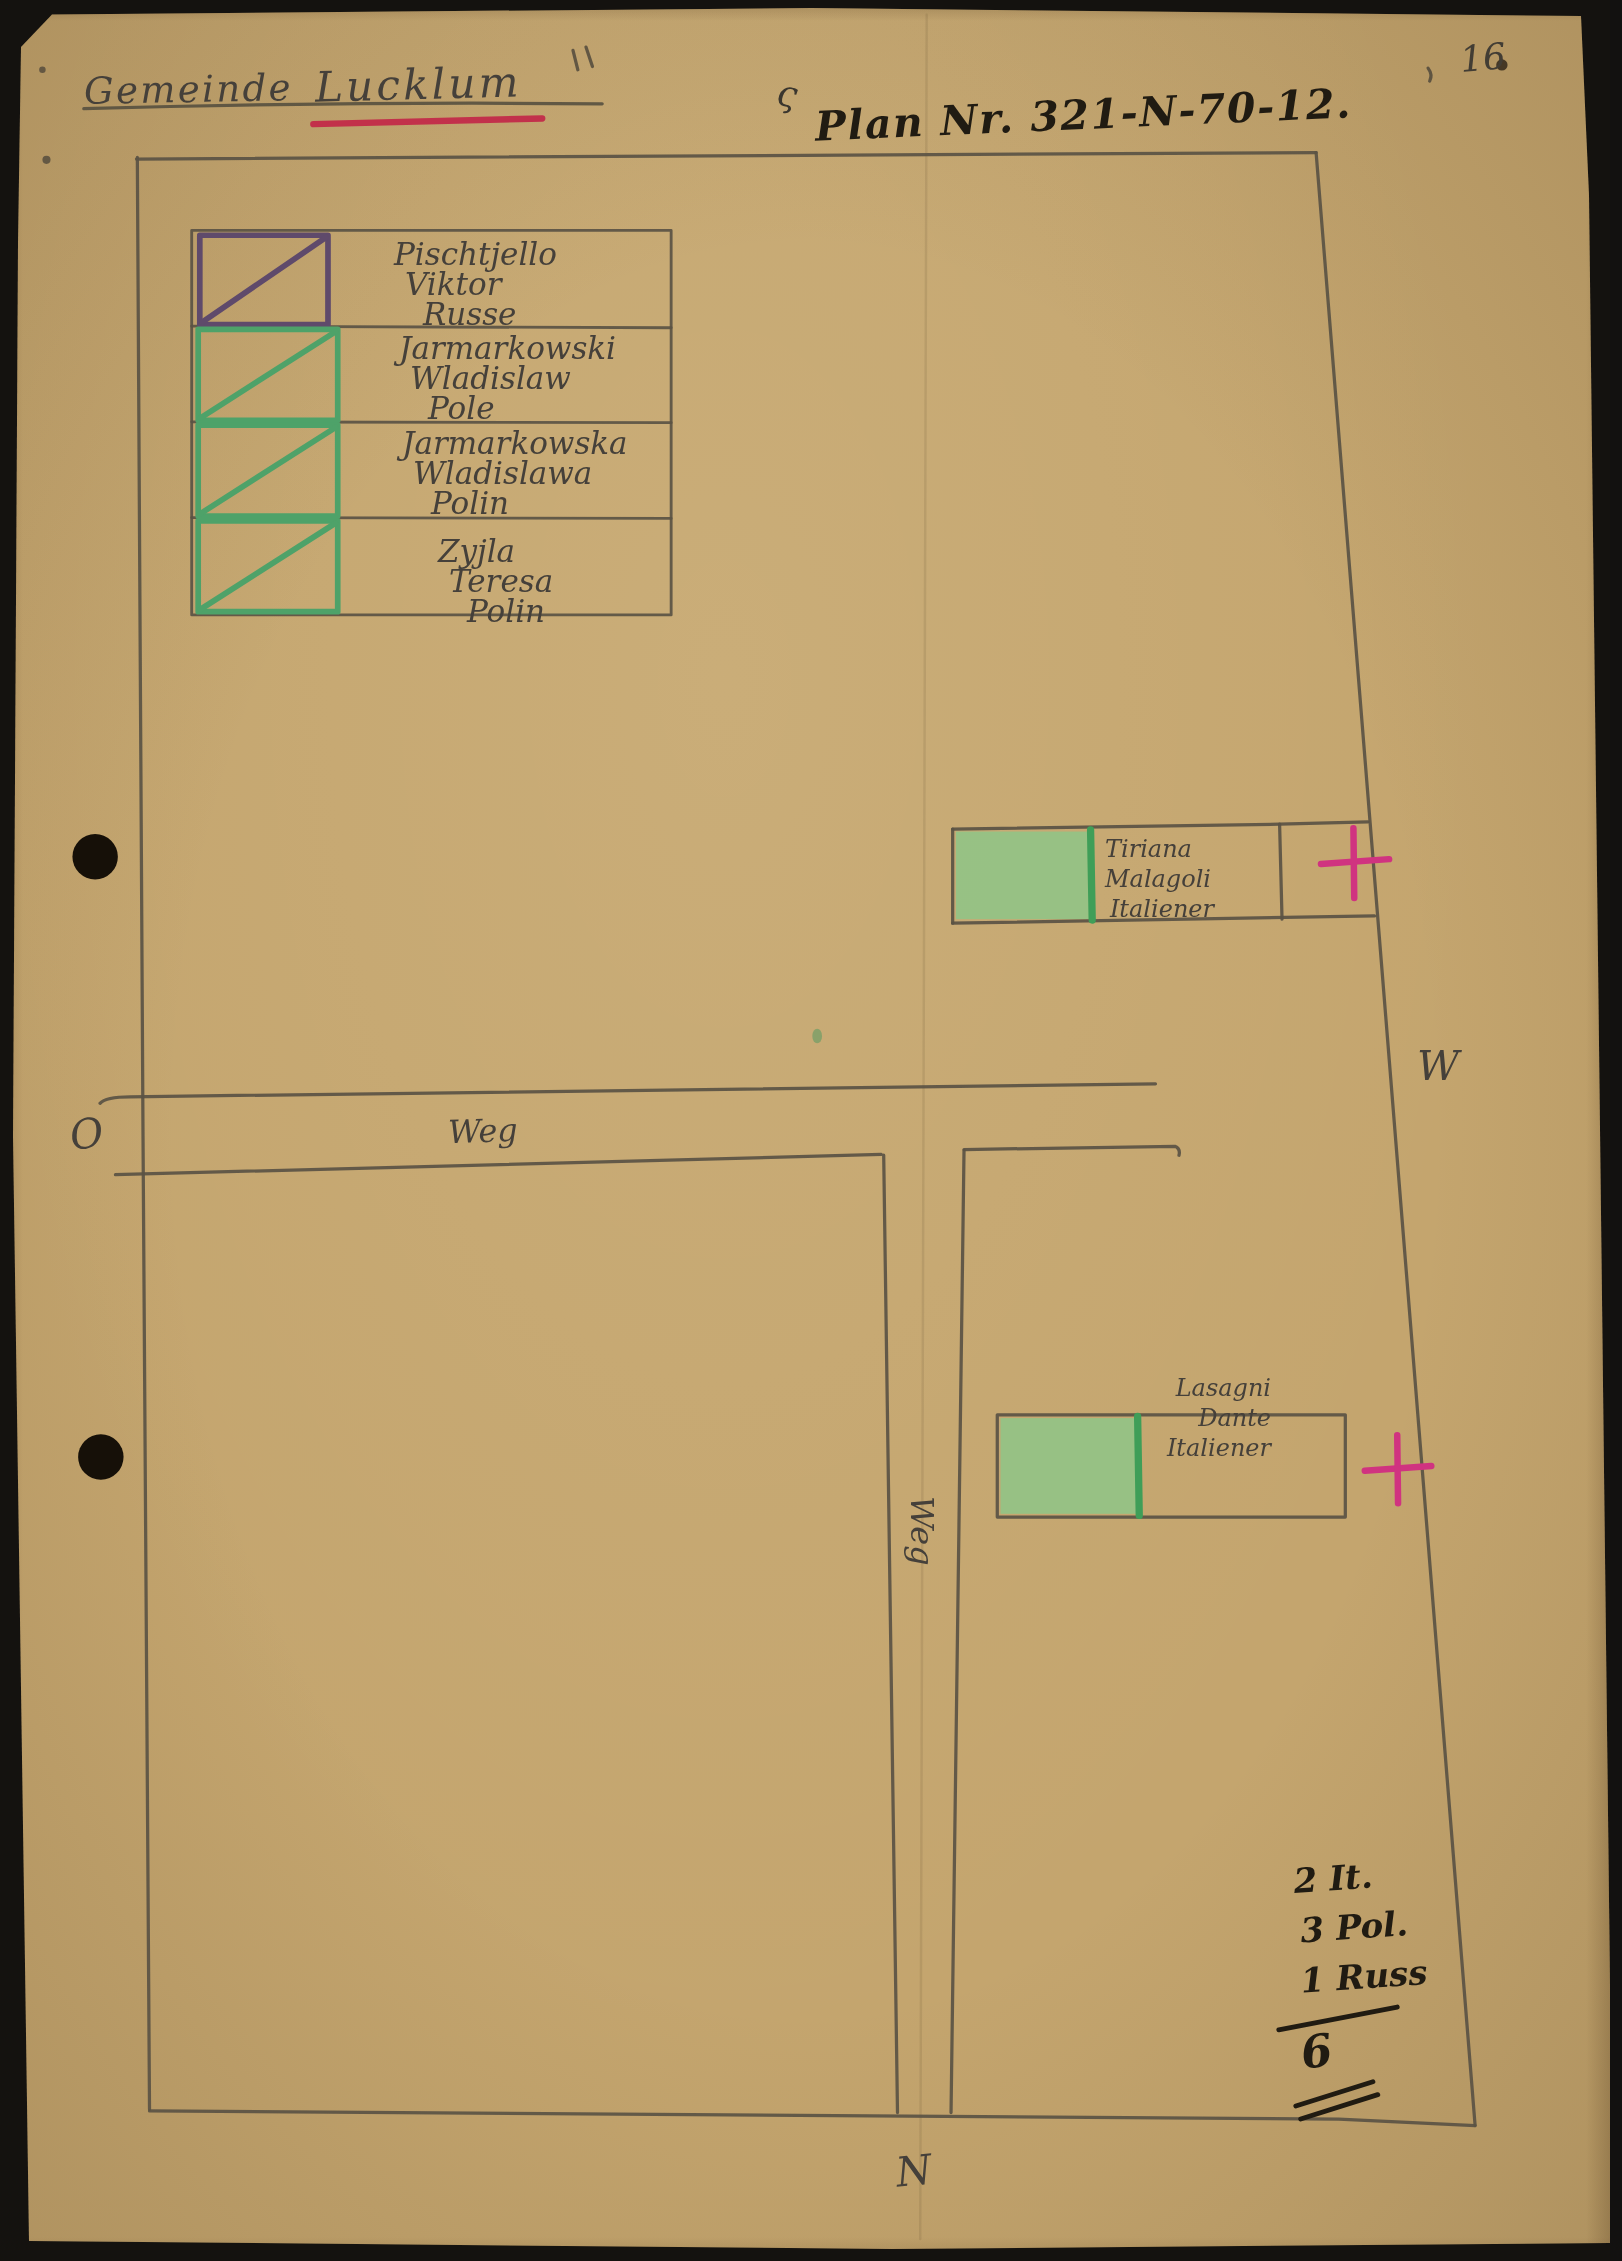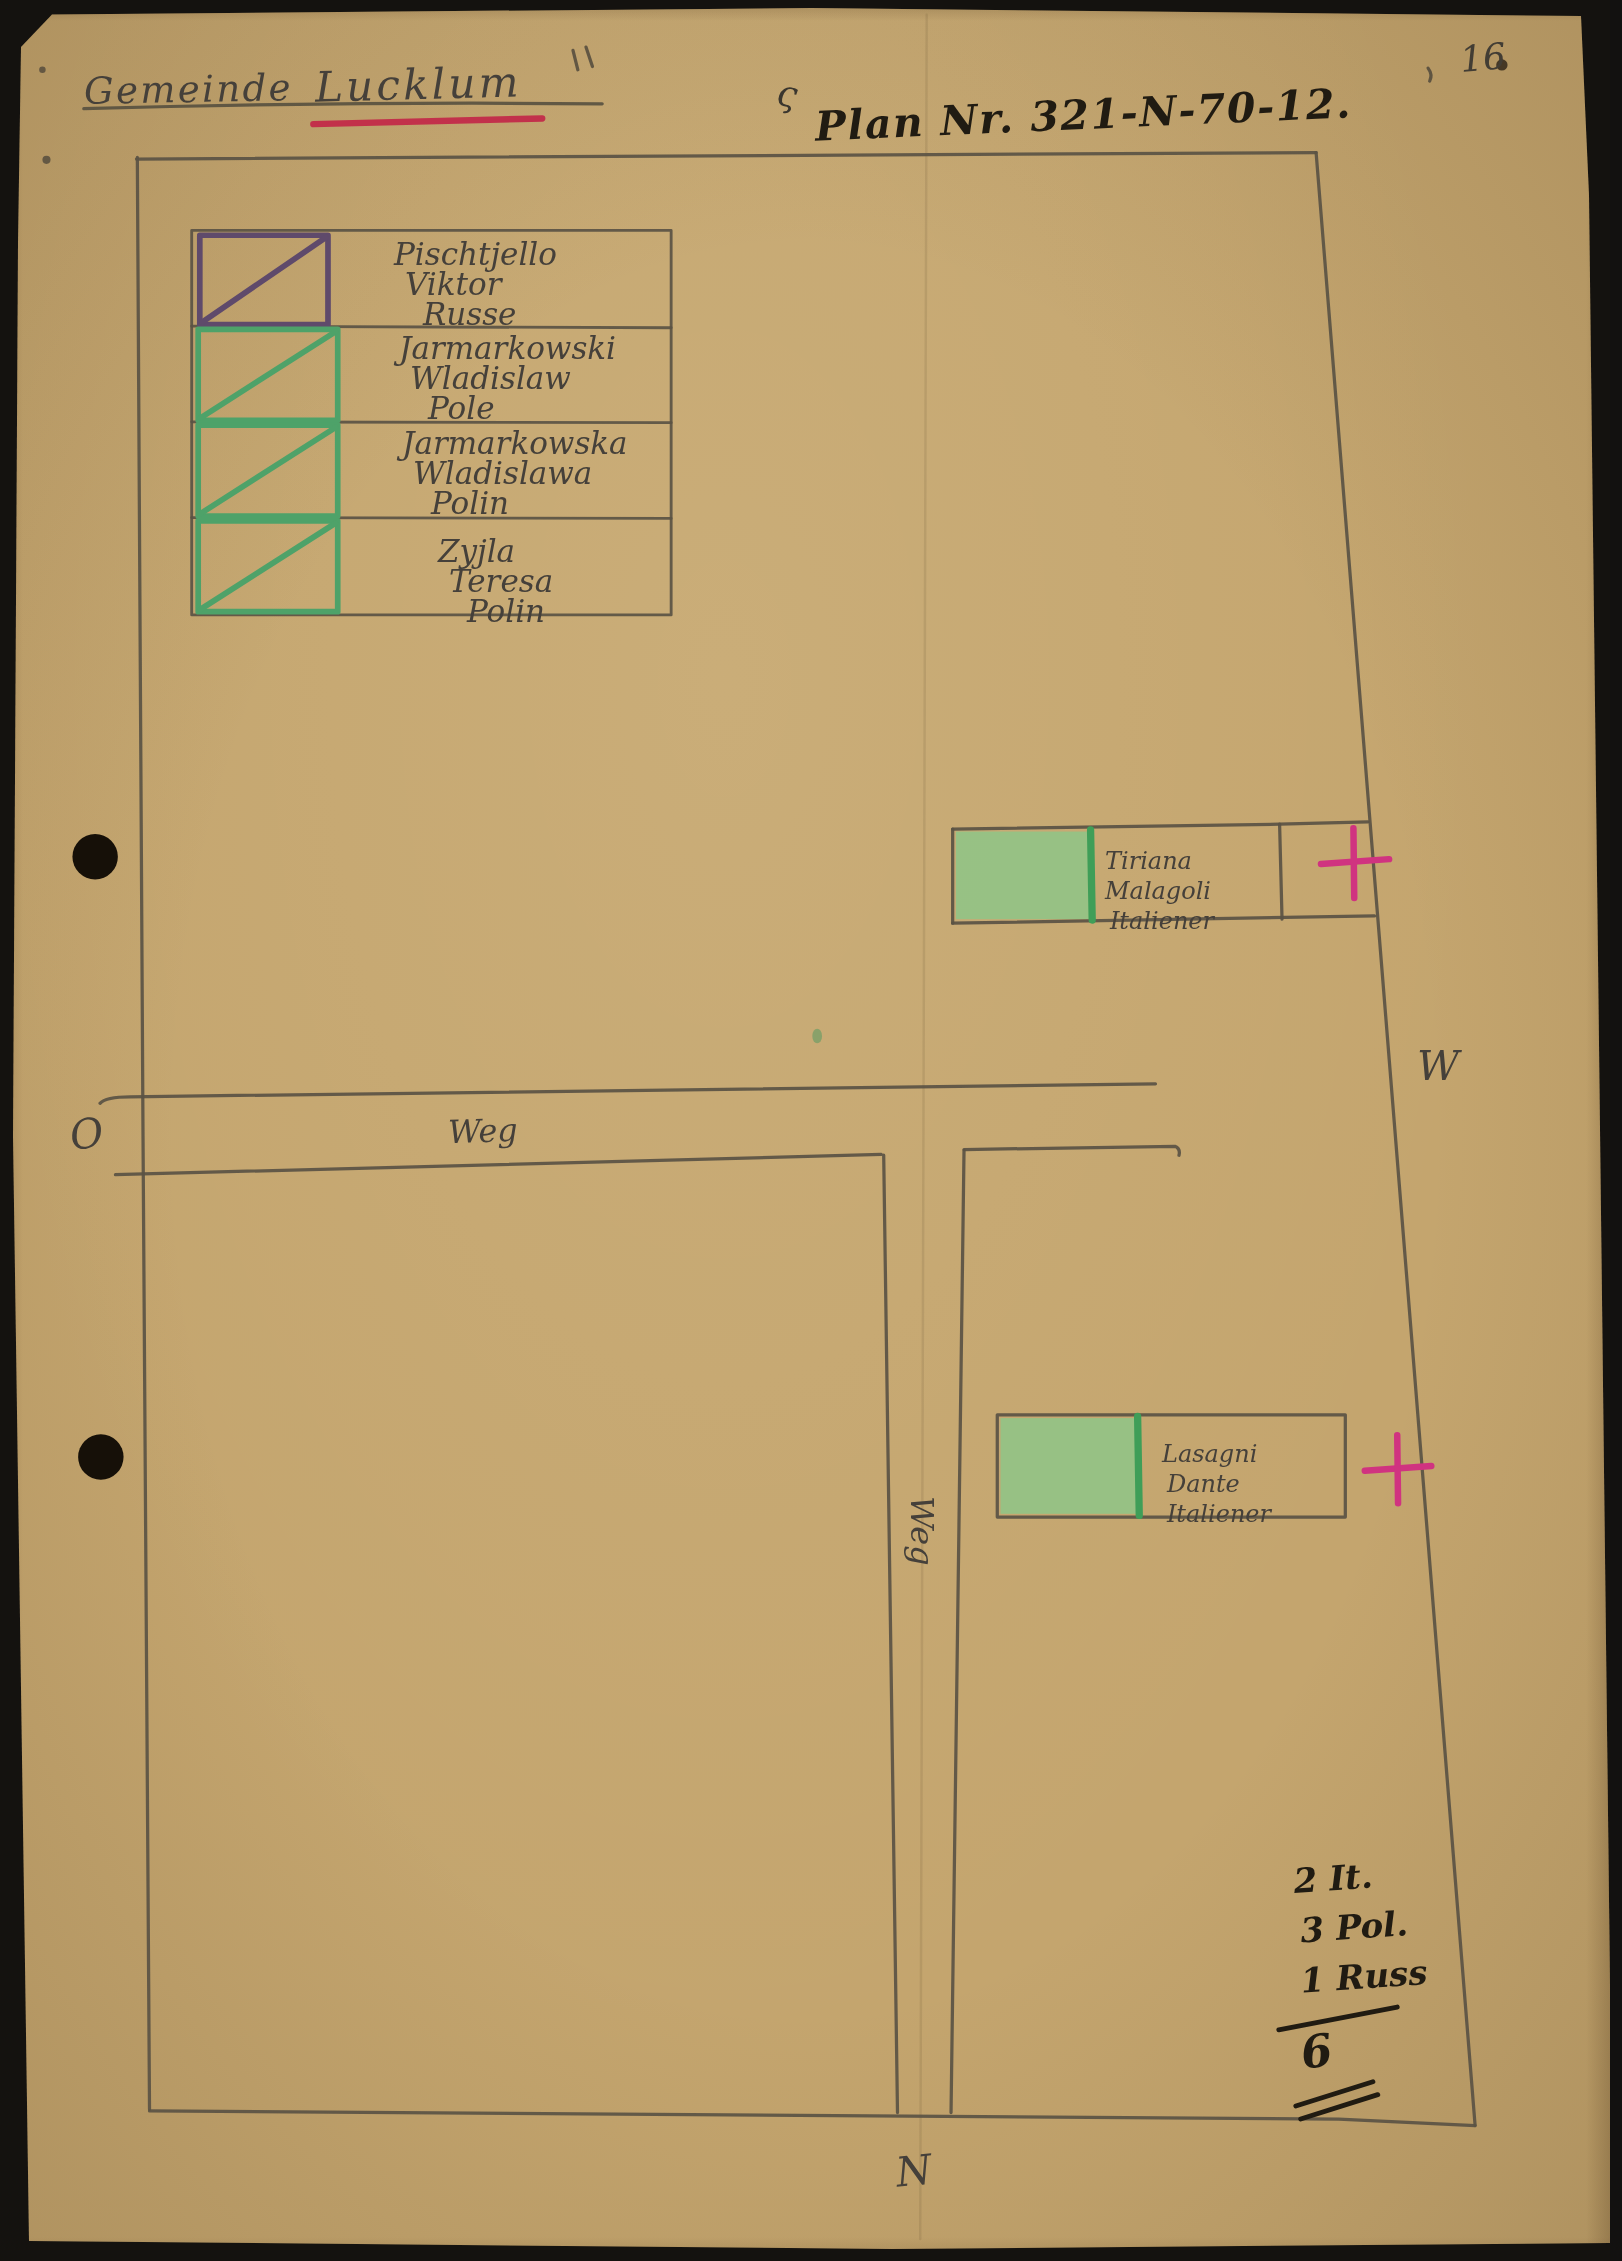--- a/index.html
+++ b/index.html
@@ -15,21 +15,21 @@
       linear-gradient(270deg, rgba(90,66,34,.28) 0px, rgba(90,66,34,0) 24px),
       #c4a56e;}
   .paper::after{content:"";position:absolute;inset:0;
     background:radial-gradient(ellipse at 50% 50%, rgba(0,0,0,0) 55%, rgba(70,50,22,.16) 100%);}
   svg.art{position:absolute;left:0;top:0;}
   .hand{position:absolute;color:#45403a;font-style:italic;white-space:nowrap;}
   .ink{color:#201b12;font-weight:bold;}
   .legend-row{font-size:31px;line-height:30px;}
   .legend-row .l2{margin-left:11px;}
   .legend-row .l3{margin-left:29px;font-style:italic;}
-  .plot-label{font-size:24px;line-height:30px;margin-top:12px;}
+  .plot-label{font-size:24px;line-height:30px;}
   .plot-label .l3{margin-left:4.9px;}
   .tally{font-size:34px;line-height:50px;transform:rotate(-4deg);transform-origin:left top;}
   .tally .t2{margin-left:3.2px;}
   .nowrap{white-space:nowrap;}
 </style>
 </head>
 <body>
 
 <div class="stage">
   <div class="paper"></div>
@@ -163,21 +163,21 @@
     <div class="l1 nowrap">Zyjla</div>
     <div class="l2 nowrap">Teresa</div>
     <div class="l3 nowrap">Polin</div>
   </div>
 
   <div class="hand plot-label" style="left:1105px;top:834px;">
     <div class="nowrap">Tiriana</div>
     <div class="nowrap">Malagoli</div>
     <div class="l3 nowrap">Italiener</div>
   </div>
-  <div class="hand plot-label" style="left:1162px;top:1427px;">
+  <div class="hand plot-label" style="left:1162px;top:1373px;text-align:right;">
     <div class="nowrap">Lasagni</div>
     <div class="l3 nowrap">Dante</div>
     <div class="l3 nowrap">Italiener</div>
   </div>
 
   <div class="hand" style="left:448px;top:1112px;font-size:32px;transform:rotate(-2deg);">Weg</div>
   <div class="hand" style="left:941px;top:1496px;font-size:32px;transform:rotate(90deg);transform-origin:left top;">Weg</div>
 
   <div class="hand" style="left:70px;top:1110px;font-size:41px;transform:rotate(-8deg);">O</div>
   <div class="hand" style="left:1417px;top:1042px;font-size:41px;">W</div>

